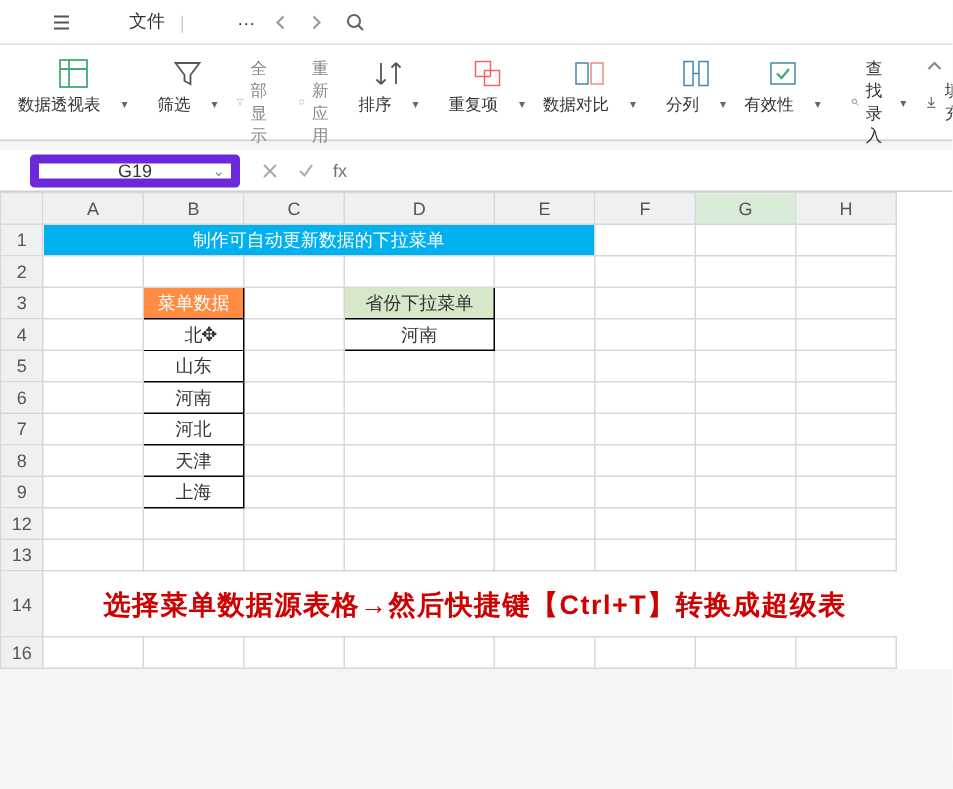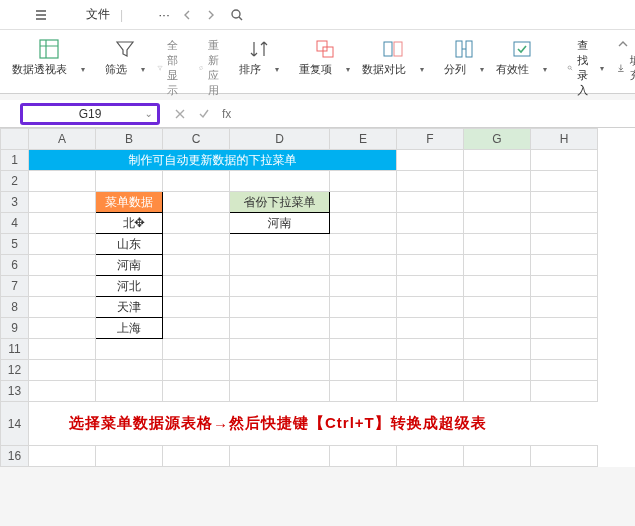--- a/index.html
+++ b/index.html
@@ -19,21 +19,21 @@
   .ribbon-vsep { width: 1px; height: 48px; background: #e4e4e4; margin: 2px 2px 0; }
   .ribbon-big { display: flex; flex-direction: column; align-items: center; gap: 2px; cursor: pointer; padding: 2px 4px; }
   .ribbon-icon { width: 22px; height: 22px; display: flex; align-items: center; justify-content: center; }
   .ribbon-label { font-size: 11px; white-space: nowrap; display: flex; align-items: center; gap: 14px; }
   .ribbon-stack { display: flex; gap: 4px; }
   .ribbon-small { display: flex; align-items: center; gap: 4px; cursor: pointer; padding: 2px 4px; color: #888; font-size: 11px; }
   .ribbon-caret { font-size: 8px; color: #666; }
   .ribbon-collapse { position: absolute; right: 6px; top: 8px; color: #888; cursor: pointer; }
   
   .formula-bar { display: flex; align-items: center; height: 28px; background: #fff; border-bottom: 1px solid #d0d0d0; margin-top: 6px; }
-  .namebox { width: 140px; height: 22px; margin: 0 8px 0 20px; border: 3px solid #6d28d9; border-radius: 3px; display: flex; align-items: center; justify-content: center; position: relative; font-size: 12px; background: #fff; }
+  .namebox { width: 140px; height: 22px; margin: 0 8px 0 20px; border: 6px solid #6d28d9; border-radius: 3px; display: flex; align-items: center; justify-content: center; position: relative; font-size: 12px; background: #fff; }
   .namebox-dd { position: absolute; right: 4px; color: #888; font-size: 10px; }
   .fb-btn { width: 24px; display: flex; justify-content: center; color: #888; cursor: pointer; }
   .fx { color: #737373; margin: 0 6px; }
   .fb-input { flex: 1; height: 22px; border: none; outline: none; padding: 0 4px; }
   
   .sheet-wrap { position: relative; background: #fff; }
   .sheet { border-collapse: collapse; table-layout: fixed; }
   .sheet th, .sheet td { border: 1px solid #d8d8d8; height: 21px; font-weight: normal; font-size: 12px; text-align: center; background: #fff; overflow: hidden; }
   .sheet thead th { background: #eef0f2; color: #555; }
   .rowhdr { background: #eef0f2 !important; color: #555; width: 28px; }
@@ -44,21 +44,21 @@
   .corner { background: #eef0f2 !important; }
   
   .title-cell { background: #00b0f0 !important; color: #fff; font-weight: 500; }
   .menuhdr-cell { background: #ff8c42 !important; color: #fff; font-weight: 600; border: 1px solid #000 !important; margin-top: 13px; }
   .provhdr-cell { background: #d5e8c8 !important; color: #333; font-weight: 600; border: 1px solid #000 !important; }
   .data-cell { border: 1px solid #000 !important; background: #fff; }
   
   .cursor-mark { position: absolute; font-size: 13px; pointer-events: none; }
   
   .annot-row td { border: none !important; height: 44px; }
-  .annot { color: #d00000; font-weight: 700; font-size: 15px; white-space: nowrap; letter-spacing: 1px; padding-left: 40px; display: block; text-align: left; }
+  .annot { color: #d00000; font-weight: 700; font-size: 18px; white-space: nowrap; letter-spacing: 1px; padding-left: 40px; display: block; text-align: left; }
   
   svg { display: block; }
 </style>
 </head>
 <body>
 
 <div class="menubar">
   <div class="menu-btn">
     <svg width="12" height="12" viewBox="0 0 12 12">
         <path d="M1 2h10M1 6h10M1 10h10" stroke="#555" stroke-width="1.4"></path>
@@ -358,31 +358,20 @@
           <td></td>
           <td class="data-cell">上海</td>
           <td></td>
           <td></td>
           <td></td>
           <td></td>
           <td></td>
           <td></td>
         </tr>
         <tr>
-          <th class="rowhdr">11</th>
-          <td></td>
-          <td></td>
-          <td></td>
-          <td></td>
-          <td></td>
-          <td></td>
-          <td></td>
-          <td></td>
-        </tr>
-        <tr>
           <th class="rowhdr">12</th>
           <td></td>
           <td></td>
           <td></td>
           <td></td>
           <td></td>
           <td></td>
           <td></td>
           <td></td>
         </tr>

